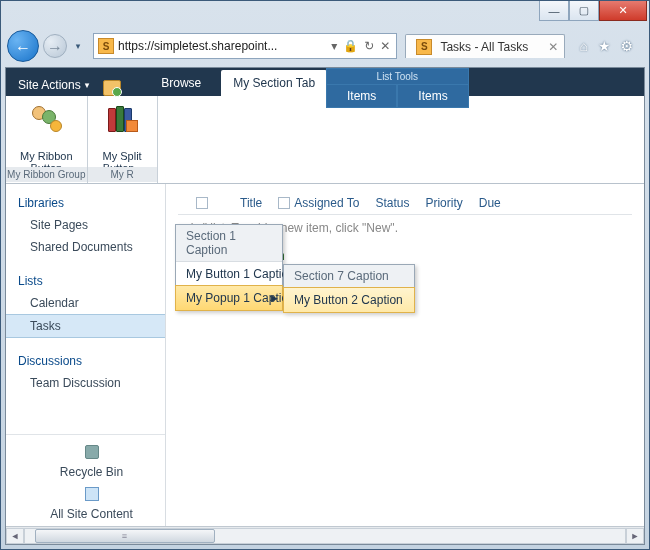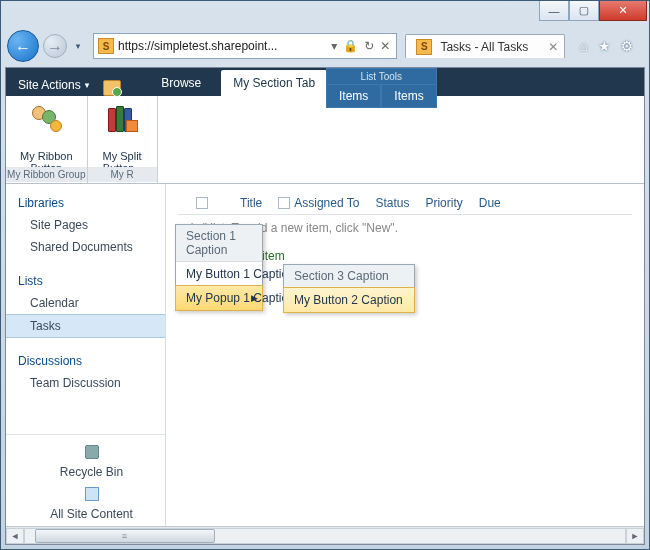--- a/index.html
+++ b/index.html
@@ -32,21 +32,21 @@
 .ribbon-top { height: 28px; display: flex; align-items: flex-end; padding: 0 6px; gap: 8px; position: relative; }
 .site-actions { color: #fff; font-size: 12px; display: flex; align-items: center; gap: 4px; padding: 4px 6px; cursor: pointer; }
 .site-actions::after { content: "▾"; font-size: 9px; }
 .folder-icon { width: 18px; height: 16px; background: #f3c268; border: 1px solid #b8862a; border-radius: 2px; cursor: pointer; position: relative; }
 .folder-icon::after { content: ""; position: absolute; right: -2px; bottom: -2px; width: 8px; height: 8px; background: #5aa84a; border-radius: 50%; border: 1px solid #fff; }
 .tab-btn { color: #fff; font-size: 12px; padding: 6px 12px; cursor: pointer; }
 .tab-btn.active { background: #fff; color: #21374e; border-radius: 2px 2px 0 0; }
 .list-tools { position: absolute; left: 320px; top: 0; }
 .lt-label { background: #2f6aa0; color: #cfe3f3; font-size: 10px; text-align: center; padding: 2px 0; border: 1px solid #3a78ad; border-bottom: none; }
 .lt-tabs { display: flex; }
-.lt-tab { color: #fff; font-size: 12px; padding: 4px 12px; background: #2f6aa0; border: 1px solid #3a78ad; cursor: pointer; }
+.lt-tab { color: #fff; font-size: 12px; padding: 4px 20px; background: #2f6aa0; border: 1px solid #3a78ad; cursor: pointer; }
 
 .ribbon-body { background: #fff; border-bottom: 1px solid #b8c2cc; height: 88px; display: flex; }
 .ribbon-group { border-right: 1px solid #c8d0d8; display: flex; flex-direction: column; align-items: center; justify-content: flex-start; padding: 4px 10px 0; min-width: 80px; position: relative; }
 .ribbon-group-label { position: absolute; bottom: 1px; left: 0; right: 0; text-align: center; font-size: 10px; color: #5a6a7a; background: #e6eaee; padding: 2px 0; white-space: nowrap; overflow: hidden; }
 .rbtn { display: flex; flex-direction: column; align-items: center; gap: 16px; cursor: pointer; padding: 2px 4px; }
 .rbtn .ic { width: 32px; height: 32px; display: flex; align-items: center; justify-content: center; }
 .rbtn .lbl { font-size: 11px; color: #21374e; text-align: center; line-height: 1.1; }
 .rbtn .lbl .caret { font-size: 8px; vertical-align: middle; }
 
 .people-ic { position: relative; width: 32px; height: 28px; }
@@ -80,21 +80,21 @@
 .add-new { color: #2a6a2a; display: flex; align-items: center; gap: 4px; padding: 8px 0 8px 20px; cursor: pointer; }
 .plus-ic { color: #3a9a3a; font-weight: bold; }
 
 
 .menu { position: absolute; background: #fff; border: 1px solid #9aa8b6; box-shadow: 2px 2px 4px rgba(0,0,0,.2); font-size: 12px; z-index: 20; }
 .menu .sec { background: #eef1f4; color: #5a6a7a; padding: 4px 10px; border-bottom: 1px solid #d8dde2; }
 .menu .mi { padding: 5px 18px 5px 10px; color: #21374e; cursor: pointer; position: relative; white-space: nowrap; }
 .menu .mi.hi { background: linear-gradient(#ffe9a8,#ffd873); border: 1px solid #e0b24a; margin: -1px; }
 .menu .mi .arrow { position: absolute; right: 4px; top: 50%; transform: translateY(-50%); font-size: 9px; }
 
-.menu1 { left: 169px; top: 156px; width: 88px; }
+.menu1 { left: 169px; top: 156px; width: 108px; }
 .menu2 { left: 277px; top: 196px; width: 132px; }
 .menu2 .mi.hi { background: linear-gradient(#fff4cf,#ffe9a8); }
 
 .hscroll { height: 18px; background: #e6eaee; border-top: 1px solid #c0c8d0; display: flex; align-items: center; }
 .hscroll .trk { flex: 1; height: 16px; background: #eef1f4; border: 1px solid #c8d0d8; position: relative; }
 .hscroll .thumb { position: absolute; left: 10px; top: 0; bottom: 0; width: 180px; background: linear-gradient(#f4f6f8,#d0d8e0); border: 1px solid #a0b0c0; border-radius: 2px; cursor: pointer; display:flex; align-items:center; justify-content:center; color:#889; font-size:9px; letter-spacing:1px; }
 .hscroll .arr { width: 18px; height: 16px; background: #eef1f4; border: 1px solid #c8d0d8; display: flex; align-items: center; justify-content: center; font-size: 9px; color: #667; cursor: pointer; }
 </style>
 </head>
 <body>
@@ -229,21 +229,21 @@
         </div>
       </div>
     </div>
 
     <div class="menu menu1">
       <div class="sec">Section 1 Caption</div>
       <div class="mi">My Button 1 Caption</div>
       <div class="mi hi"><span>My Popup 1 Caption</span><span class="arrow">▶</span></div>
     </div>
     <div class="menu menu2">
-      <div class="sec">Section 3 Caption</div>
+      <div class="sec">Section 7 Caption</div>
       <div class="mi hi">My Button 2 Caption</div>
     </div>
 
     <div class="hscroll">
       <div class="arr">◄</div>
       <div class="trk">
           <div class="thumb">≡</div>
         </div>
       <div class="arr">►</div>
     </div>

